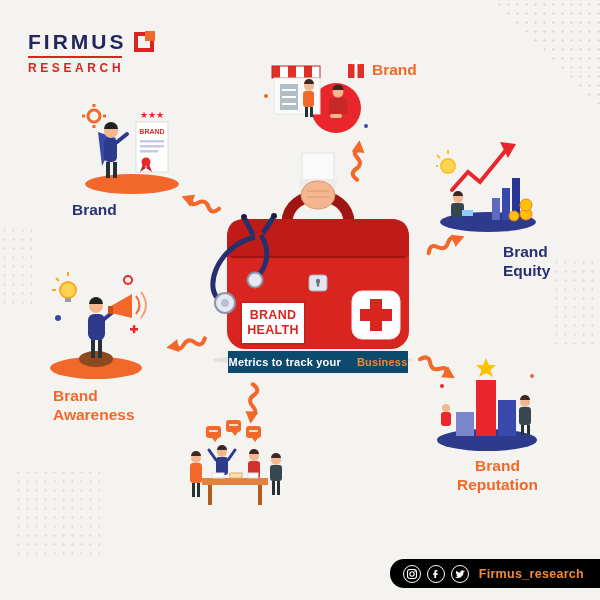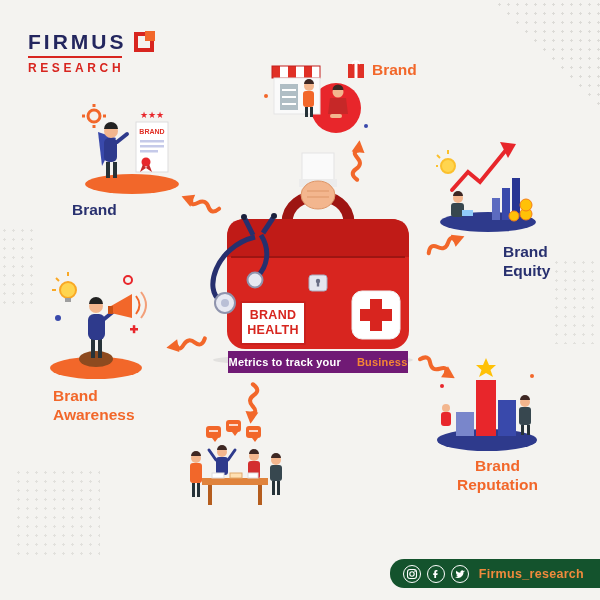--- a/index.html
+++ b/index.html
@@ -36,29 +36,29 @@
 
   
   .bag-label{
     position:absolute;left:240px;top:301px;width:62px;padding:5px 0;
     background:#fff;border:2.5px solid #C8201D;border-radius:2px;
     color:#D7261F;font-weight:800;font-size:12.5px;line-height:15px;text-align:center;
     letter-spacing:.3px;
   }
   .banner{
     position:absolute;left:228px;top:351px;width:180px;height:22px;
-    background:#701a75;color:#fff;font-size:11px;font-weight:bold;
+    background:#0c4a6e;color:#fff;font-size:11px;font-weight:bold;
     display:flex;align-items:center;justify-content:center;letter-spacing:.2px;
   }
   .banner .hl{color:#F58634;margin-left:16px;}
 
   
   .footer-bar{
     position:absolute;right:0;top:559px;height:29px;
-    background:#14532d;border-radius:14px 0 0 14px;
+    background:#000000;border-radius:14px 0 0 14px;
     display:flex;align-items:center;gap:6px;padding:0 16px 0 13px;
   }
   .social{width:16px;height:16px;border:1.2px solid #fff;border-radius:50%;
     display:flex;align-items:center;justify-content:center;flex:0 0 auto;}
   .footer-handle{color:#F08A3C;font-size:12.5px;font-weight:bold;letter-spacing:.3px;margin-left:4px;}
 </style>
 </head>
 <body>
 
 <div class="canvas">

